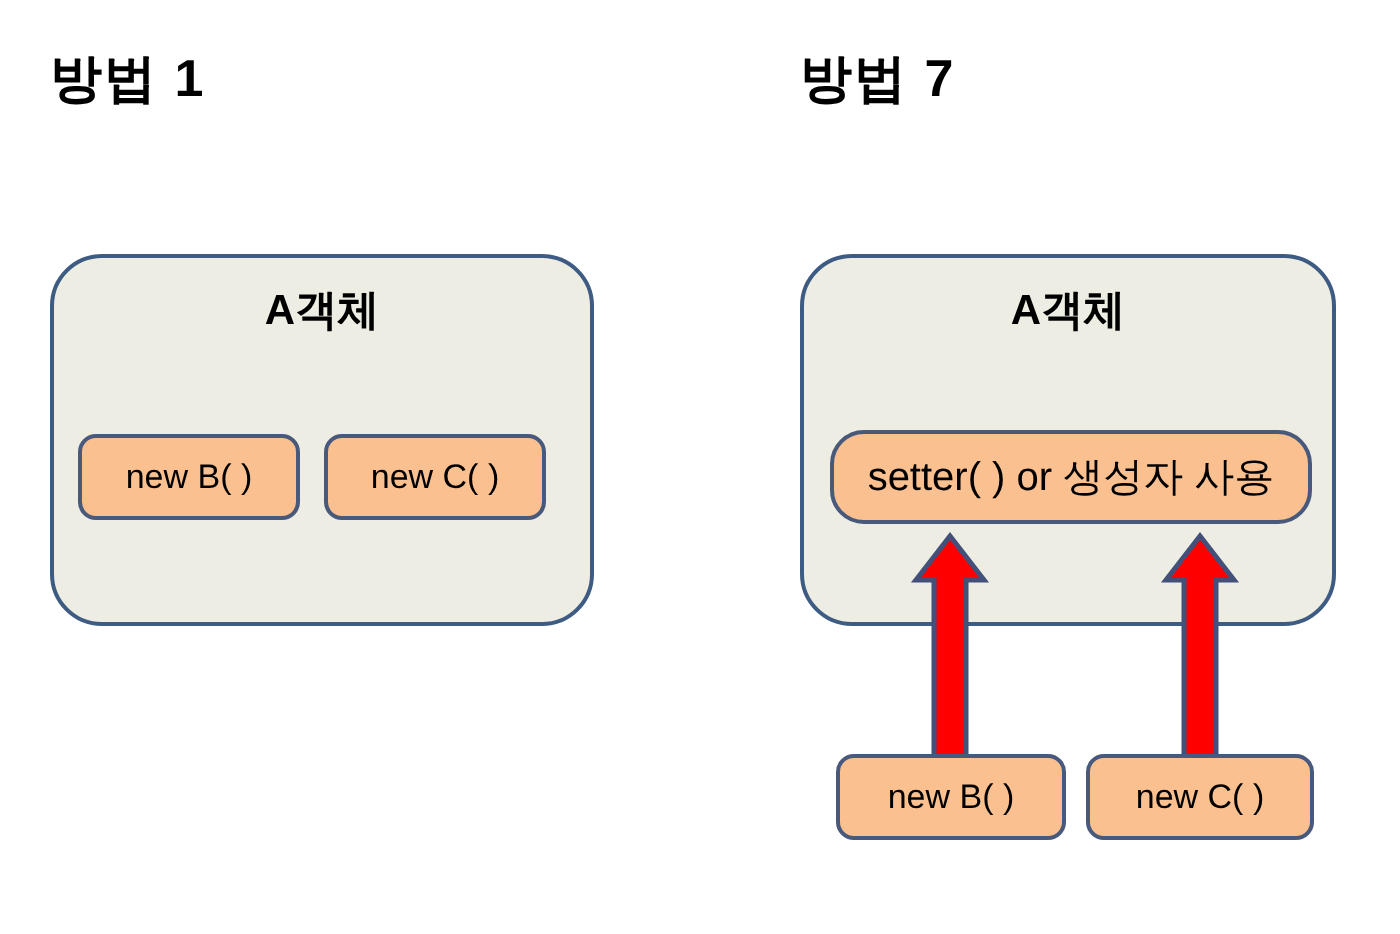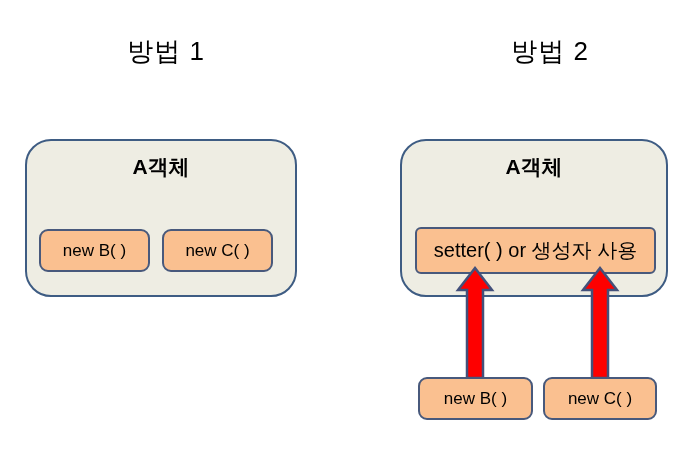--- a/index.html
+++ b/index.html
@@ -19,38 +19,36 @@
   .canvas {
     position: relative;
     width: 700px;
     height: 467px;
     background: var(--background);
     overflow: hidden;
   }
 
   .method-title {
     position: absolute;
-    top: 34px;
+    top: 22px;
     font-size: 26px;
-    font-weight: normal;
-    text-align: center;
+    font-weight: bold;
     letter-spacing: 1px;
     white-space: nowrap;
   }
   .method-title.m1 { left: 25px;  width: 282px; }
   .method-title.m2 { left: 400px; width: 300px; }
 
   .object-container {
     position: absolute;
     top: 127px;
-    height: 158px;
+    height: 186px;
     background: var(--container-fill);
     border: 2px solid var(--container-border);
     border-radius: 26px;
-    margin-top: 12px;
   }
   .object-container.c1 { left: 25px;  width: 272px; }
   .object-container.c2 { left: 400px; width: 268px; }
 
   .object-label {
     width: 100%;
     padding-top: 12px;
     text-align: center;
     font-size: 21px;
     font-weight: bold;
@@ -62,21 +60,21 @@
     border: 2px solid var(--box-border);
     border-radius: 9px;
     display: flex;
     align-items: center;
     justify-content: center;
     font-size: 17px;
     white-space: nowrap;
   }
   .code-box.inner-b { left: 12px;  top: 88px; width: 111px; height: 43px; }
   .code-box.inner-c { left: 135px; top: 88px; width: 111px; height: 43px; }
-  .code-box.setter  { left: 13px;  top: 86px; width: 241px; height: 47px; border-radius: 6px; font-size: 20px; }
+  .code-box.setter  { left: 13px;  top: 86px; width: 241px; height: 47px; border-radius: 17px; font-size: 20px; }
   .code-box.outer-b { left: 418px; top: 377px; width: 115px; height: 43px; z-index: 3; }
   .code-box.outer-c { left: 543px; top: 377px; width: 114px; height: 43px; z-index: 3; }
 
   .arrows-layer {
     position: absolute;
     left: 0; top: 0;
     width: 700px; height: 467px;
     z-index: 2;
     pointer-events: none;
   }
@@ -87,21 +85,21 @@
     stroke-linejoin: miter;
   }
 </style>
 </head>
 <body>
 
 <div class="canvas">
 
   <div class="method-title m1">방법 1</div>
 
-  <div class="method-title m2">방법 2</div>
+  <div class="method-title m2">방법 7</div>
 
   <div class="object-container c1">
     <div class="object-label">A객체</div>
     <div class="code-box inner-b">new B( )</div>
     <div class="code-box inner-c">new C( )</div>
   </div>
 
   <div class="object-container c2">
     <div class="object-label">A객체</div>
     <div class="code-box setter">setter( ) or 생성자 사용</div>

